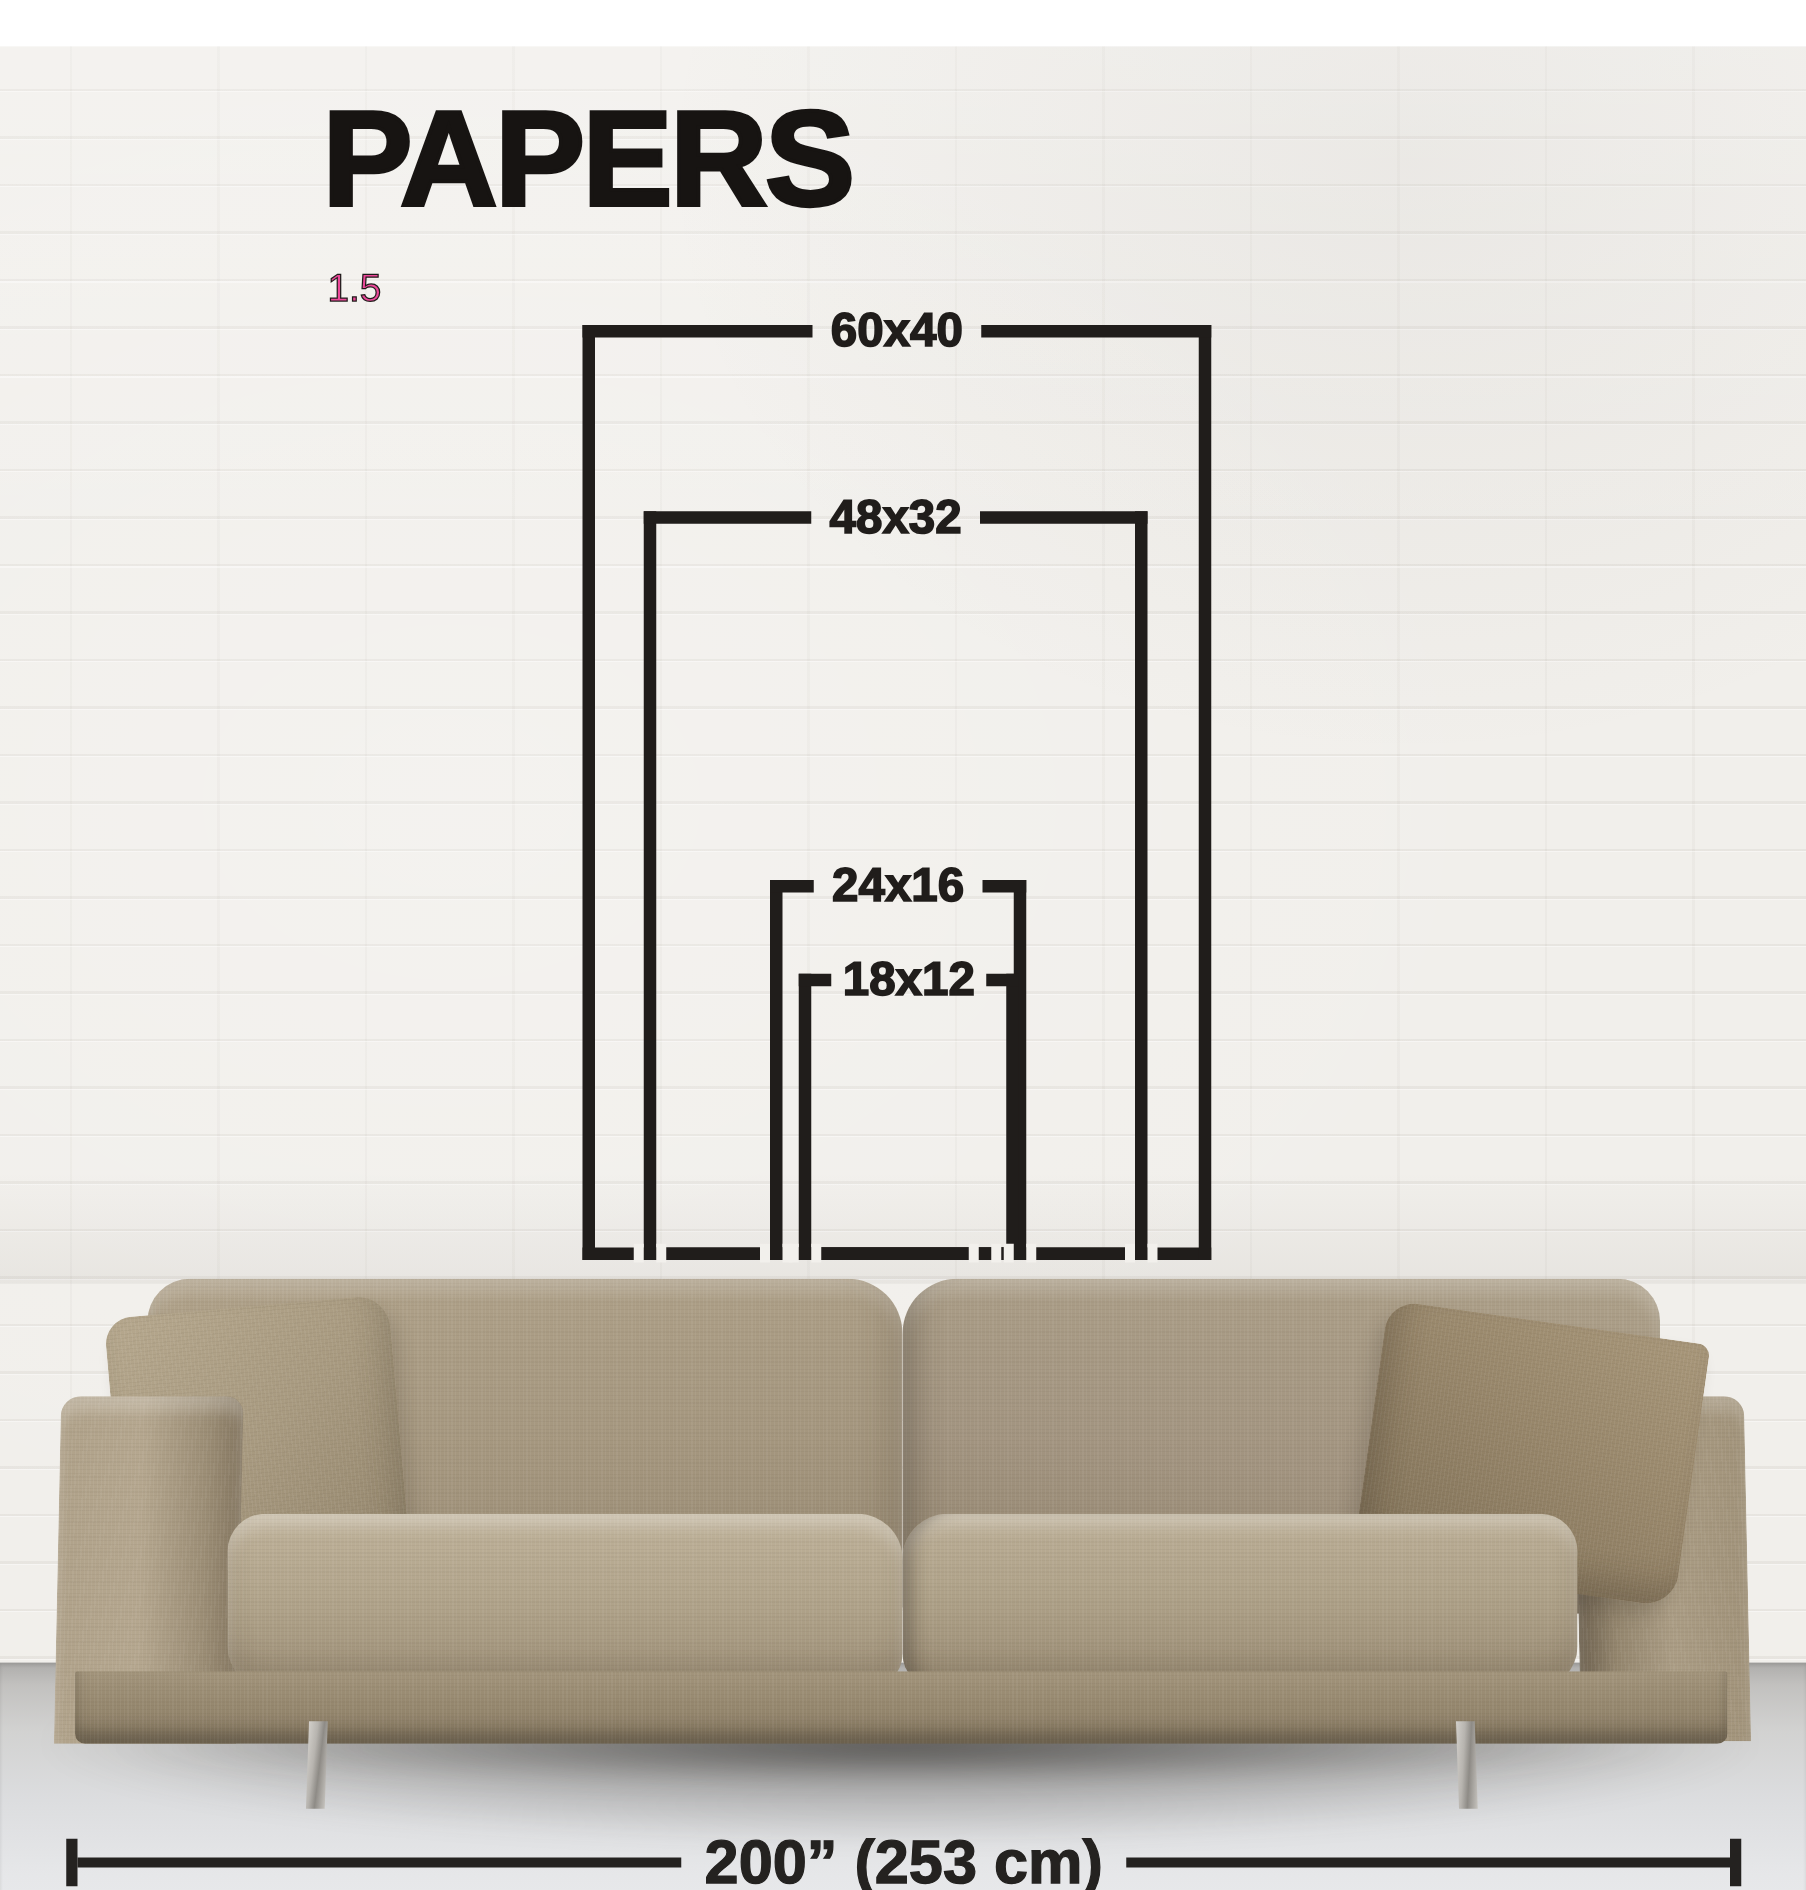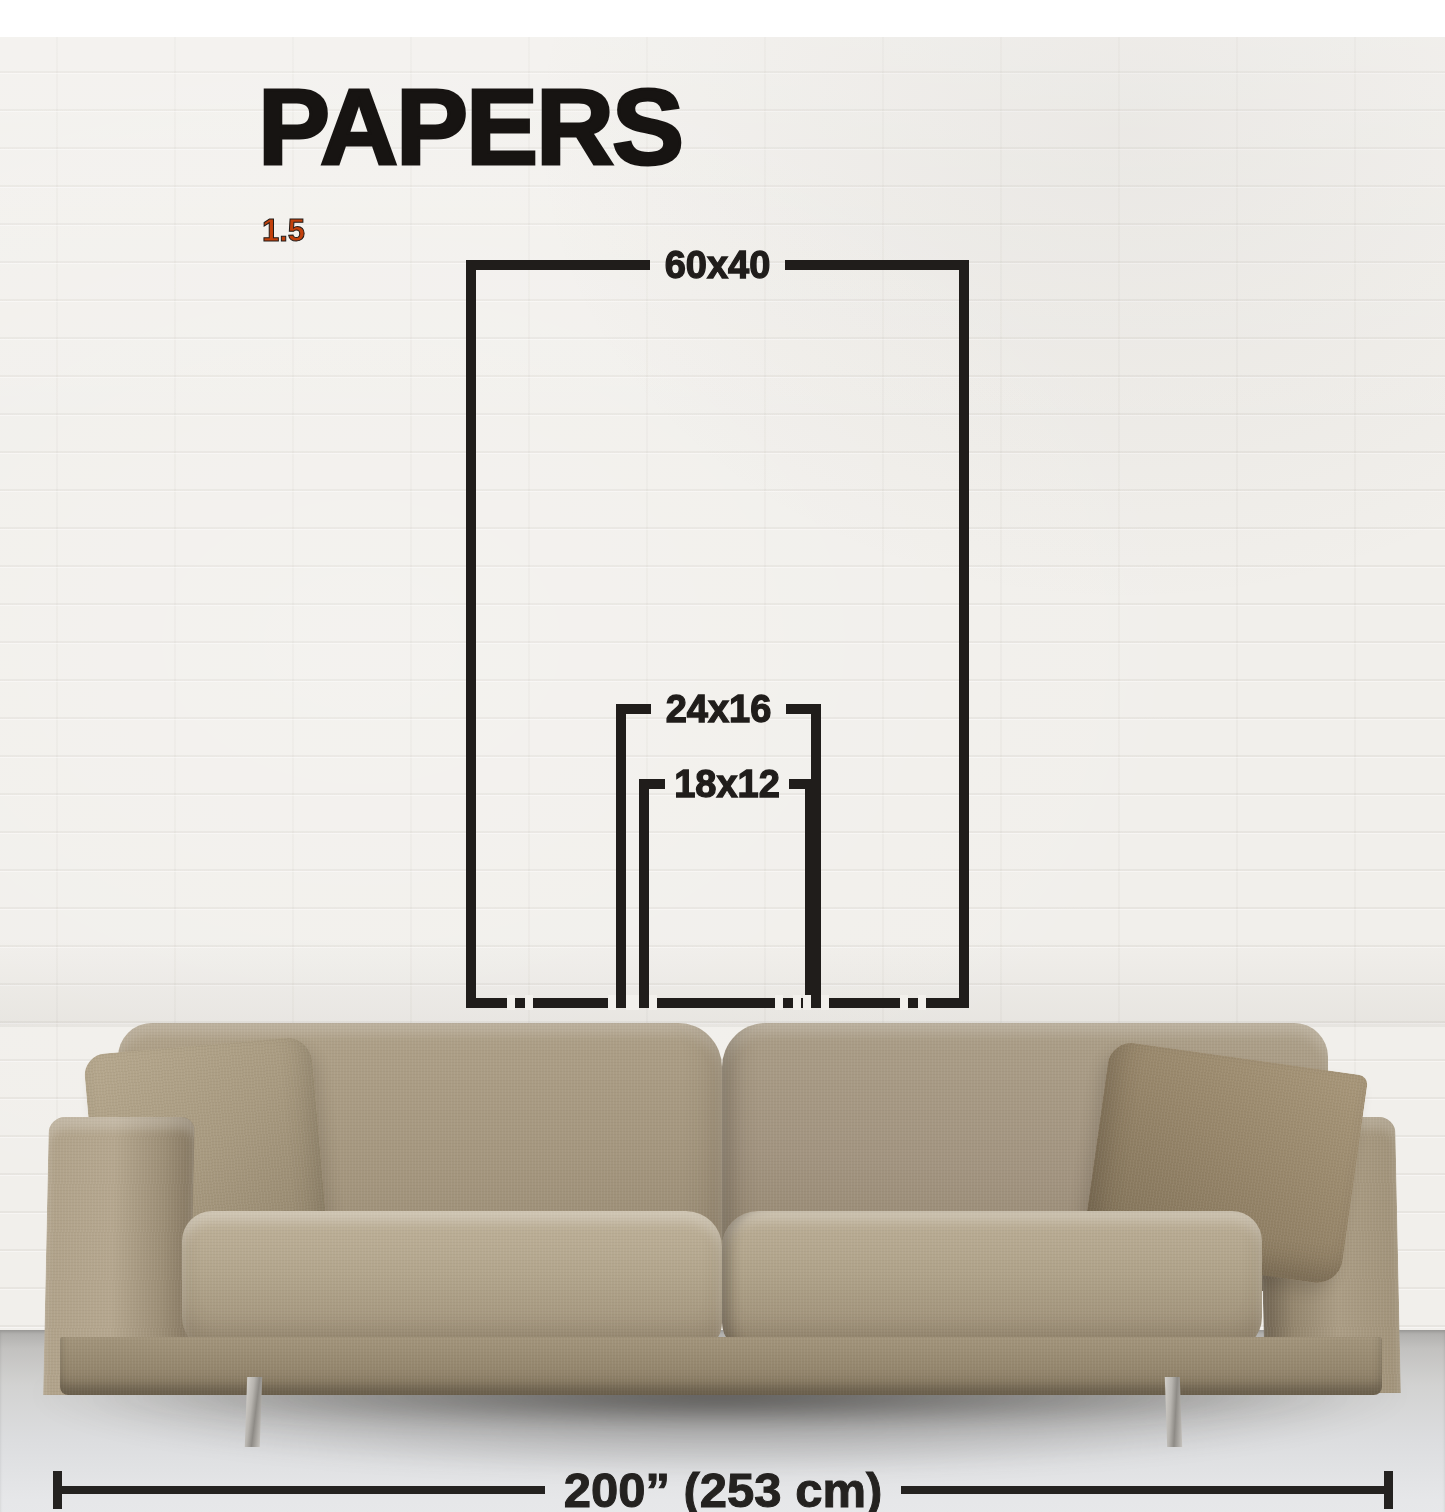--- a/index.html
+++ b/index.html
@@ -17,22 +17,22 @@
   .floor{position:absolute;left:0;right:0;top:1293px;bottom:0;z-index:1;
     background:linear-gradient(180deg,#adacaa 0px,#c2c1bf 18px,#d2d2d1 55px,#dcdddf 110px,#e6e7e9 170px,#e9eaec 100%);
     box-shadow:inset 0 2px 3px rgba(0,0,0,.12);}
   .wall-shade{position:absolute;left:0;top:900px;width:100%;height:90px;z-index:2;
     background:linear-gradient(180deg, rgba(95,88,78,0), rgba(95,88,78,.07));}
 
   
   .title{position:absolute;left:258px;top:36px;z-index:5;color:#171412;
     font-size:108px;font-weight:bold;letter-spacing:-2px;line-height:1;
     -webkit-text-stroke:3px #171412;white-space:nowrap;}
-  .ratio{position:absolute;left:262px;top:176px;z-index:5;color:#c2410c;
-    font-size:31px;font-weight:bold;-webkit-text-stroke:1px #1d1a18;}
+  .ratio{position:absolute;left:262px;top:176px;z-index:5;color:#ec4899;
+    font-size:31px;font-weight:normal;-webkit-text-stroke:1px #1d1a18;}
 
   
   .szrect{position:absolute;box-sizing:border-box;border:10px solid #201d1b;border-top:none;}
   .szrect .top{position:absolute;top:0;left:-10px;right:-10px;height:10px;
     display:flex;align-items:center;}
   .szrect .top::before,.szrect .top::after{content:"";flex:1;height:10px;background:#201d1b;}
   .szrect .lbl{padding:0 15px;font-size:38px;font-weight:bold;line-height:1;
     color:#201d1b;-webkit-text-stroke:1.3px #201d1b;white-space:nowrap;}
   .r60{left:466px;top:223px;width:503px;height:748px;z-index:10;}
   .r48{left:515px;top:372px;width:403px;height:599px;z-index:11;}
@@ -103,20 +103,25 @@
   <div class="wall-shade"></div>
 
   <div class="title">PAPERS</div>
   <div class="ratio">1.5</div>
 
   <div class="szrect r60">
     <div class="top">
         <span class="lbl">60x40</span>
       </div>
   </div>
+  <div class="szrect r48">
+    <div class="top">
+        <span class="lbl">48x32</span>
+      </div>
+  </div>
   <div class="szrect r24">
     <div class="top">
         <span class="lbl">24x16</span>
       </div>
   </div>
   <div class="szrect r18">
     <div class="top">
         <span class="lbl">18x12</span>
       </div>
   </div>

